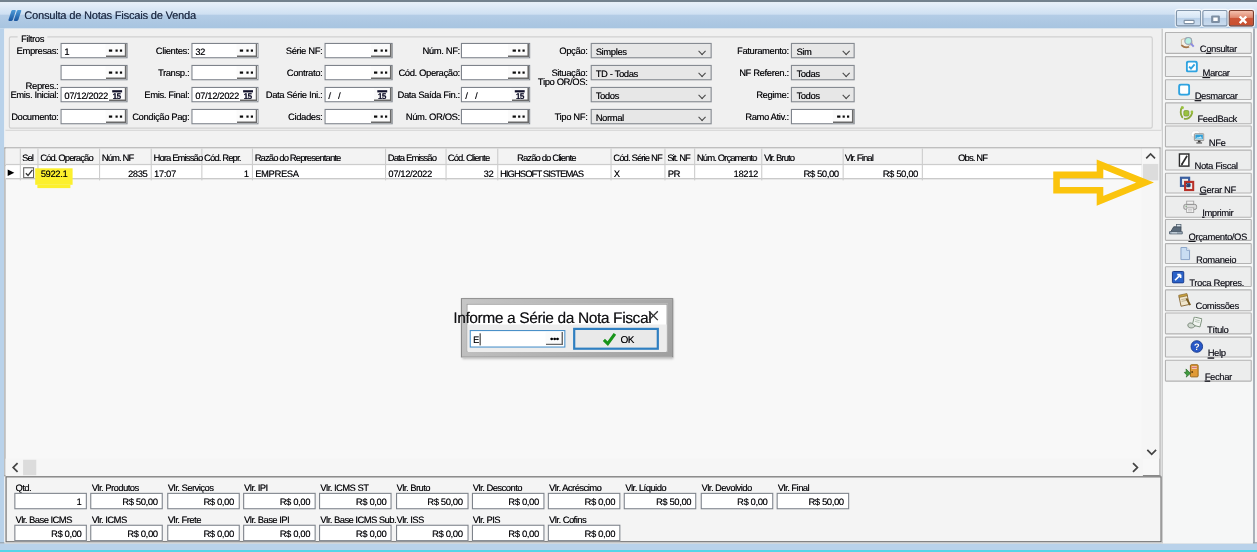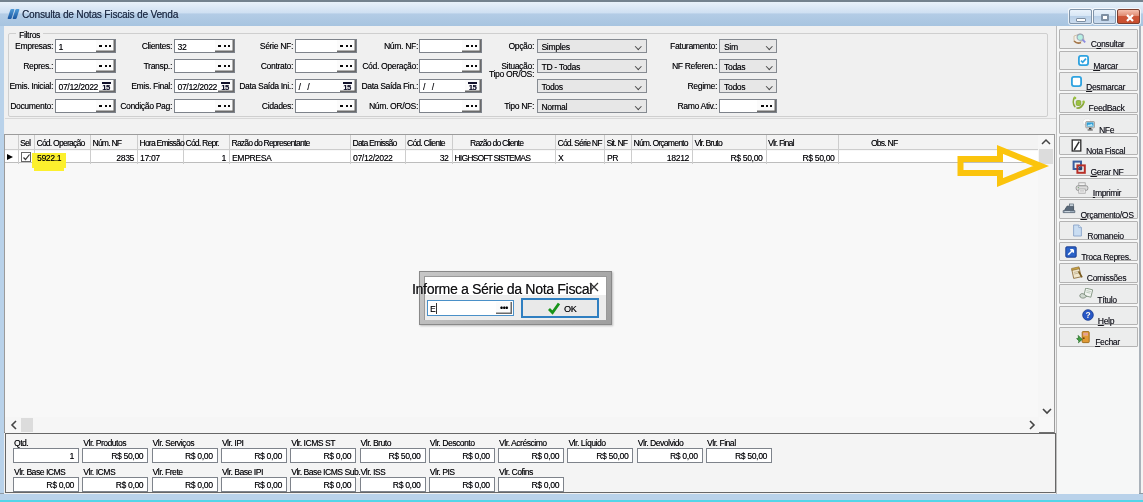--- a/index.html
+++ b/index.html
@@ -109,21 +109,21 @@
 <div class="rlbl" style="left:434px;top:41px;width:100px;">Opção:</div>
 <div class="combo" style="left:536.5px;top:39px;width:110px;">
       <div class="val">Simples</div>
       <div class="chev"></div>
     </div>
 <div class="rlbl" style="left:617px;top:41px;width:100px;">Faturamento:</div>
 <div class="combo" style="left:719px;top:39px;width:58px;padding-left:11px;">
       <div class="val">Sim</div>
       <div class="chev"></div>
     </div>
-<div class="rlbl" style="left:1px;top:61px;width:52px;">Repres.:</div>
+<div class="rlbl" style="left:1px;top:73px;width:52px;">Repres.:</div>
 <div class="edit" style="left:54.5px;top:59px;width:61px;">
       <div class="val"></div>
       <div class="dots">
         <i></i>
         <i></i>
         <i></i>
       </div>
     </div>
 <div class="rlbl" style="left:72px;top:61px;width:100px;">Transp.:</div>
 <div class="edit" style="left:173.5px;top:59px;width:61px;">
@@ -169,21 +169,21 @@
         <div class="ic">15</div>
       </div>
     </div>
 <div class="rlbl" style="left:72px;top:81px;width:100px;">Emis. Final:</div>
 <div class="edit" style="left:173.5px;top:79px;width:61px;">
       <div class="val">07/12/2022</div>
       <div class="cal">
         <div class="ic">15</div>
       </div>
     </div>
-<div class="rlbl" style="left:193px;top:81px;width:100px;">Data Saída Ini.:</div>
+<div class="rlbl" style="left:193px;top:81px;width:100px;">Data Série Ini.:</div>
 <div class="edit" style="left:294.5px;top:79px;width:62px;">
       <div class="val"><span style="letter-spacing:2px;">/ /</span></div>
       <div class="cal">
         <div class="ic">15</div>
       </div>
     </div>
 <div class="rlbl" style="left:318px;top:81px;width:100px;">Data Saída Fin.:</div>
 <div class="edit" style="left:419px;top:79px;width:63px;">
       <div class="val"><span style="letter-spacing:2px;">/ /</span></div>
       <div class="cal">

